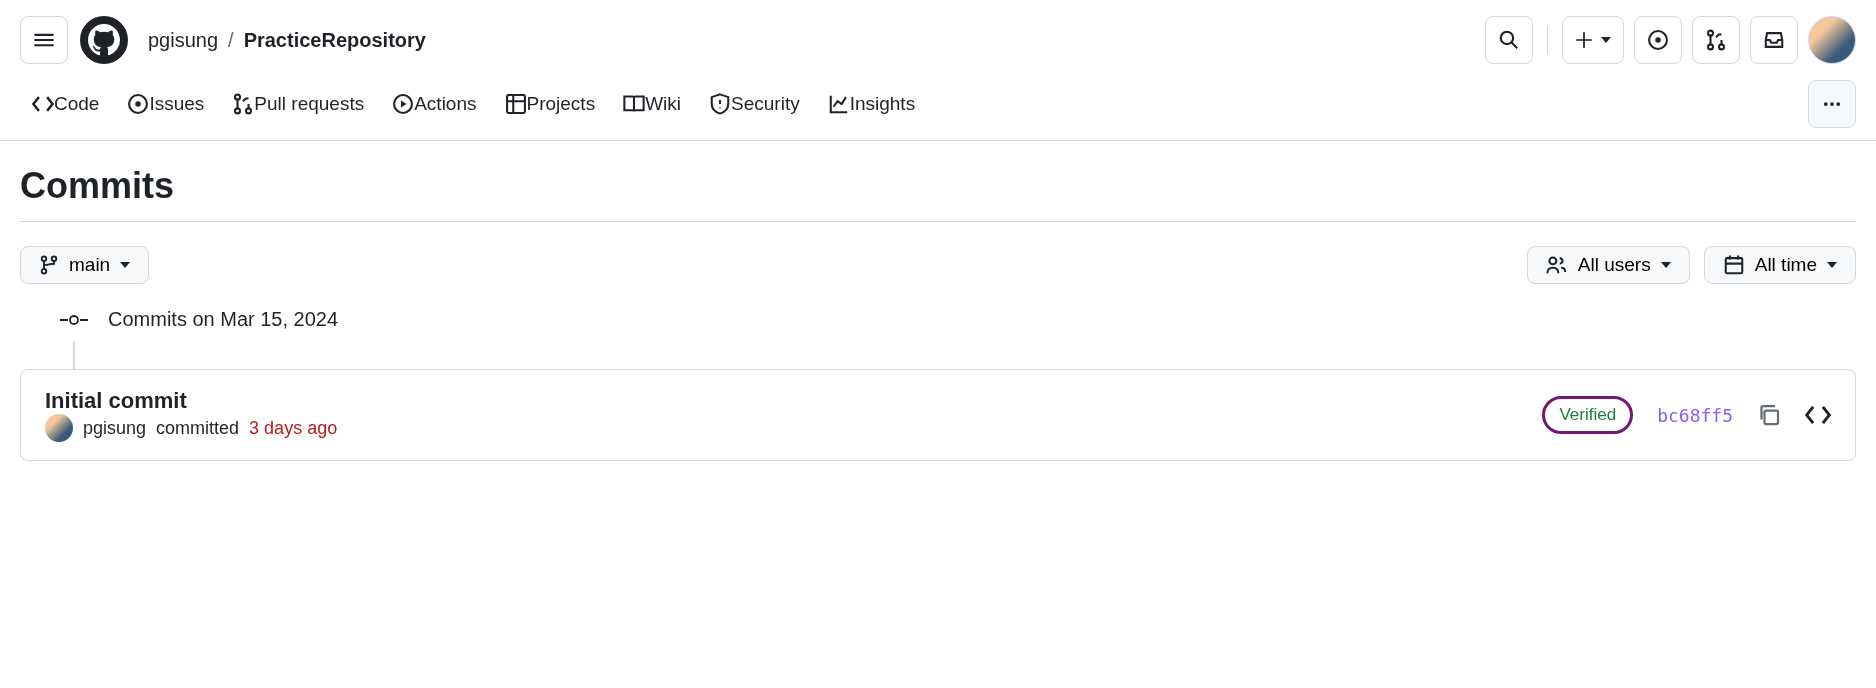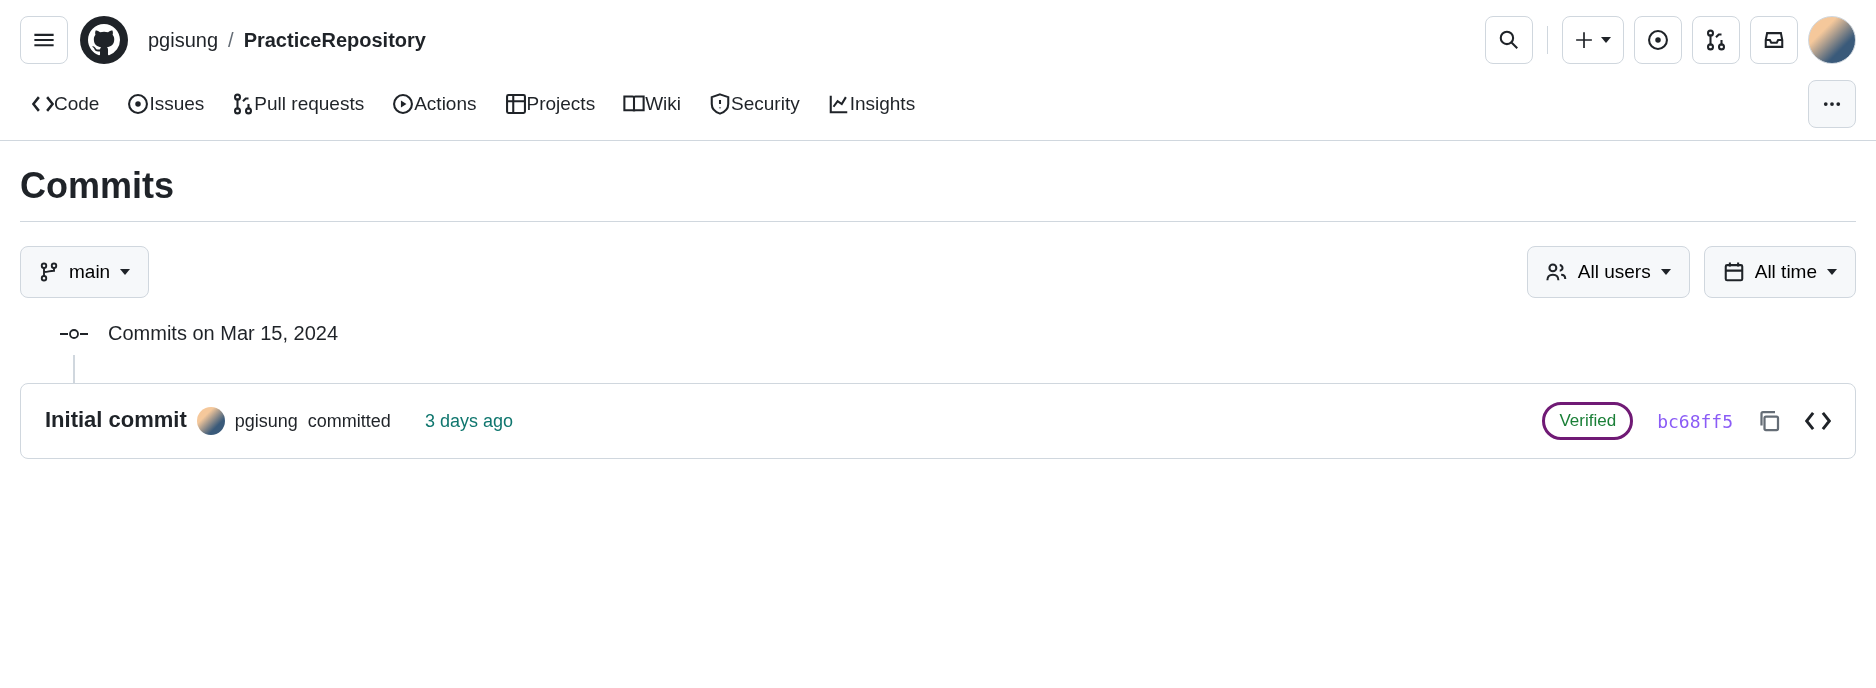--- a/index.html
+++ b/index.html
@@ -18,32 +18,32 @@
 .avatar-sm { width: 28px; height: 28px; border-radius: 50%; background: linear-gradient(135deg, #f5c89b 30%, #3a5a7a 70%); }
 
 .tabs { display: flex; align-items: center; gap: 28px; padding: 0 20px 12px 32px; border-bottom: 1px solid #d0d7de; }
 .tab { display: flex; align-items: center; font-size: 19px; color: #1f2328; cursor: pointer; padding: 8px 0; }
 .tab svg { flex-shrink: 0; }
 .more-btn { margin-left: auto; width: 48px; height: 48px; border: 1px solid #d0d7de; border-radius: 8px; background: #f6f8fa; display: flex; align-items: center; justify-content: center; cursor: pointer; }
 
 .content { padding: 24px 20px; }
 .page-title { font-size: 36px; font-weight: 600; padding-bottom: 14px; border-bottom: 1px solid #d0d7de; margin-bottom: 24px; }
 .filters { display: flex; align-items: center; margin-bottom: 24px; }
-.filter-btn { height: 52px; border: 1px solid #d0d7de; border-radius: 8px; background: #f6f8fa; display: flex; align-items: center; gap: 10px; padding: 0 18px; font-size: 19px; cursor: pointer; }
+.filter-btn { height: 38px; border: 1px solid #d0d7de; border-radius: 8px; background: #f6f8fa; display: flex; align-items: center; gap: 10px; padding: 0 18px; font-size: 19px; cursor: pointer; }
 .filters-right { margin-left: auto; display: flex; gap: 14px; align-items: flex-end; }
 
 .timeline-header { display: flex; align-items: center; gap: 20px; padding-left: 40px; margin-bottom: 10px; margin-top: 20px; }
 .timeline-header .date-label { font-size: 20px; }
 .timeline-line { width: 2px; height: 28px; background: #d0d7de; margin-left: 53px; }
 
 .commit-card { border: 1px solid #d0d7de; border-radius: 8px; padding: 18px 24px; display: flex; align-items: center; }
-.commit-left { display: flex; flex-direction: row; gap: 10px; }
+.commit-left { display: flex; flex-direction: column; }
 .commit-title { font-size: 22px; font-weight: 600; }
 .commit-meta { display: flex; align-items: center; gap: 10px; font-size: 18px; color: #1f2328; }
-.commit-meta .time { color: #0f766e; margin-left: 24px; }
+.commit-meta .time { color: #b91c1c; }
 .commit-right { margin-left: auto; display: flex; align-items: center; gap: 24px; }
 .verified { border: 3px solid #701a75; color: #1a7f37; border-radius: 999px; padding: 6px 14px; font-size: 17px; font-weight: 500; }
 .sha { font-family: ui-monospace, SFMono-Regular, Menlo, monospace; font-size: 18px; color: #8b5cf6; }
 .commit-icon-btn { cursor: pointer; display: flex; align-items: center; }
 
 .caret-down { width: 0; height: 0; border-left: 5px solid transparent; border-right: 5px solid transparent; border-top: 6px solid #1f2328; }
 </style>
 </head>
 <body>
 

